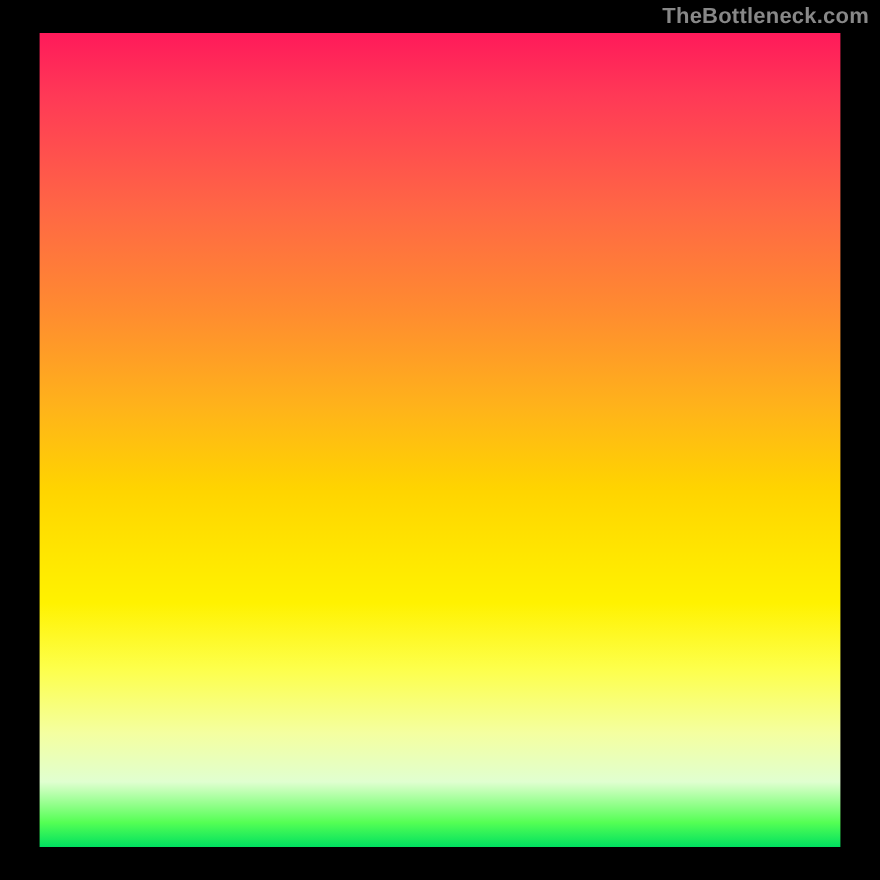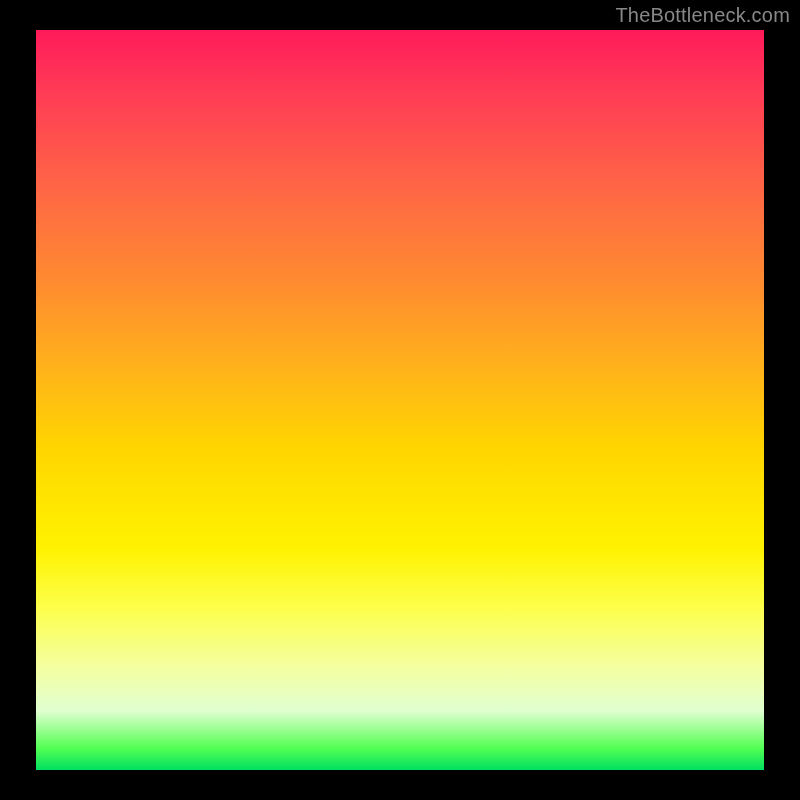--- a/index.html
+++ b/index.html
@@ -16,21 +16,21 @@
     width: 800px;
     height: 800px;
     background: #000;
   }
   .watermark {
     position: absolute;
     top: 4px;
     right: 10px;
     color: #888;
     font-size: 20px;
-    font-weight: 400;
+    font-weight: 700;
     letter-spacing: 0.2px;
     z-index: 10;
   }
   .plot-area {
     position: absolute;
     left: 36px;
     top: 30px;
     width: 728px;
     height: 740px;
   }

